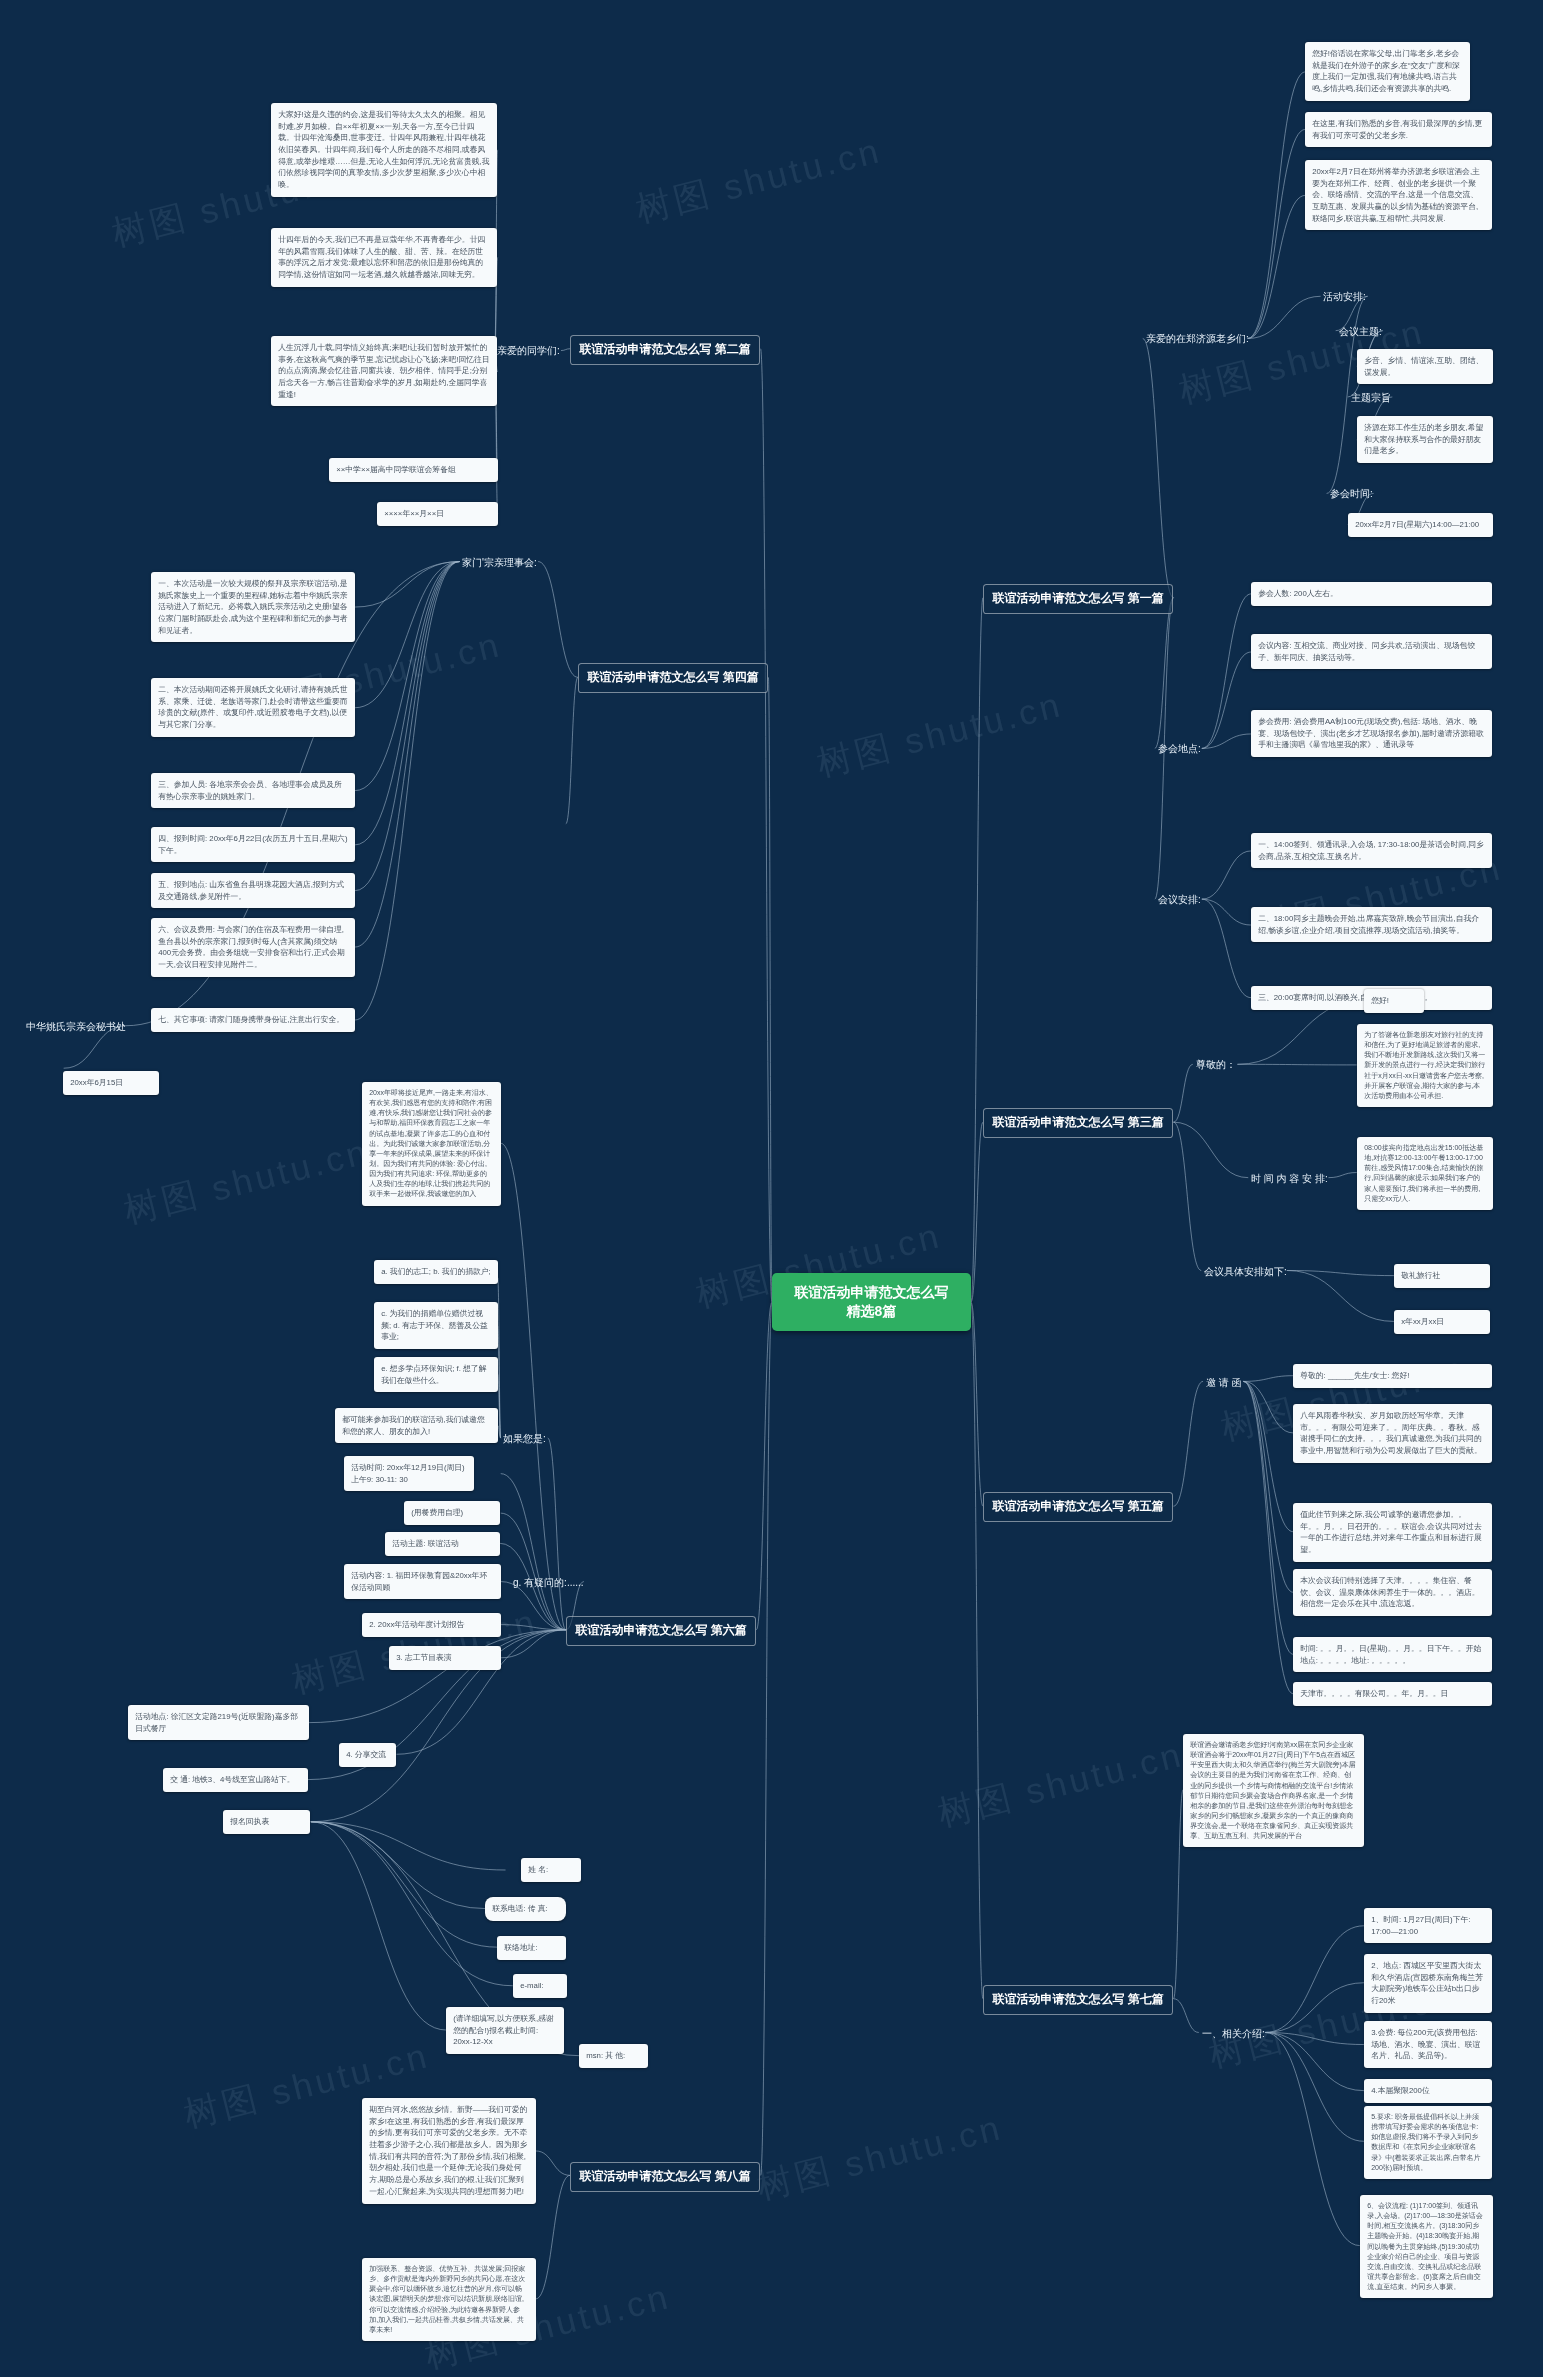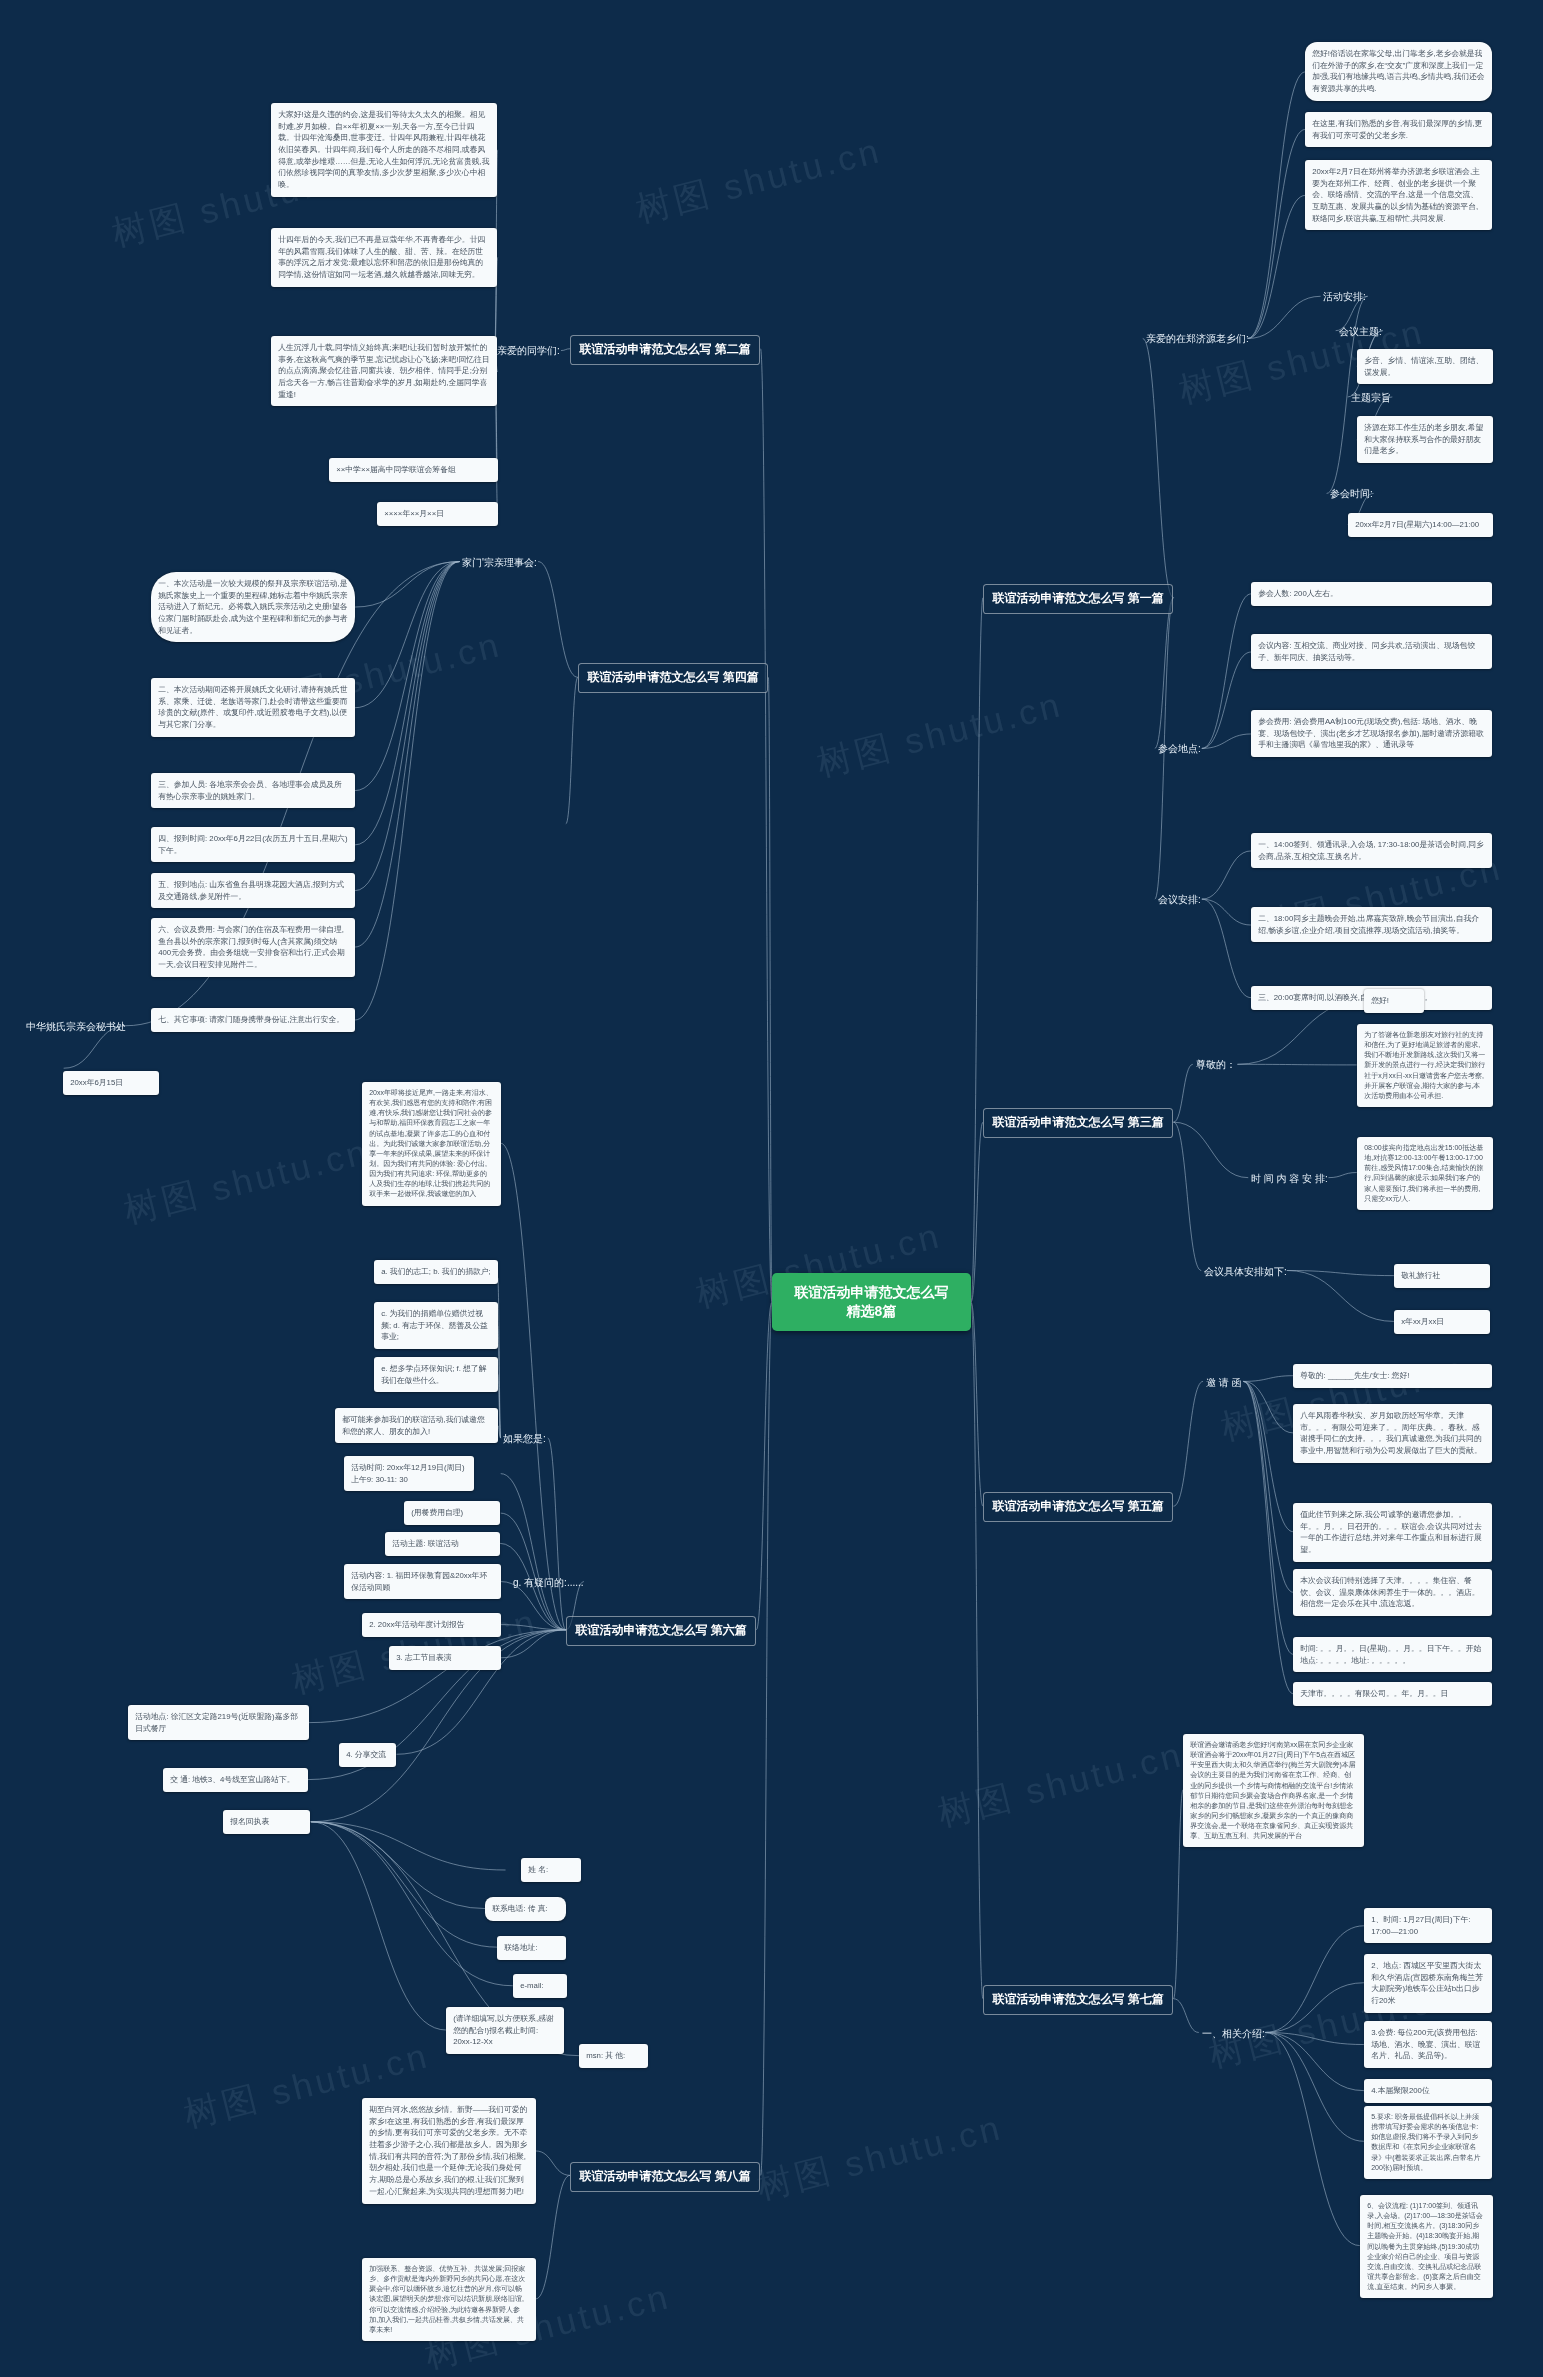--- a/index.html
+++ b/index.html
@@ -143,21 +143,21 @@
   <div class="node topic" id="m1" style="left:983px;top:584px;">联谊活动申请范文怎么写 第一篇</div>
   <div class="node topic" id="m2" style="left:570px;top:335px;">联谊活动申请范文怎么写 第二篇</div>
   <div class="node topic" id="m3" style="left:983px;top:1108px;">联谊活动申请范文怎么写 第三篇</div>
   <div class="node topic" id="m4" style="left:578px;top:663px;">联谊活动申请范文怎么写 第四篇</div>
   <div class="node topic" id="m5" style="left:983px;top:1492px;">联谊活动申请范文怎么写 第五篇</div>
   <div class="node topic" id="m6" style="left:566px;top:1616px;">联谊活动申请范文怎么写 第六篇</div>
   <div class="node topic" id="m7" style="left:983px;top:1985px;">联谊活动申请范文怎么写 第七篇</div>
   <div class="node topic" id="m8" style="left:570px;top:2162px;">联谊活动申请范文怎么写 第八篇</div>
 
   <div class="node label" id="b1g" style="left:1143px;top:330px;">亲爱的在郑济源老乡们:</div>
-  <div class="node leaf" id="b1g0" style="left:1305px;top:42px;width:187px;border-radius:12px;">您好!俗话说在家靠父母,出门靠老乡,老乡会就是我们在外游子的家乡,在“交友”广度和深度上我们一定加强,我们有地缘共鸣,语言共鸣,乡情共鸣,我们还会有资源共享的共鸣.</div>
+  <div class="node leaf" id="b1g0" style="left:1305px;top:42px;width:165px;">您好!俗话说在家靠父母,出门靠老乡,老乡会就是我们在外游子的家乡,在“交友”广度和深度上我们一定加强,我们有地缘共鸣,语言共鸣,乡情共鸣,我们还会有资源共享的共鸣.</div>
   <div class="node leaf" id="b1g1" style="left:1305px;top:112px;width:187px;">在这里,有我们熟悉的乡音,有我们最深厚的乡情,更有我们可亲可爱的父老乡亲.</div>
   <div class="node leaf" id="b1g2" style="left:1305px;top:160px;width:187px;">20xx年2月7日在郑州将举办济源老乡联谊酒会,主要为在郑州工作、经商、创业的老乡提供一个聚会、联络感情、交流的平台,这是一个信息交流、互助互惠、发展共赢的以乡情为基础的资源平台,联络同乡,联谊共赢,互相帮忙,共同发展.</div>
   <div class="node label" id="b1arr" style="left:1320px;top:288px;">活动安排:</div>
   <div class="node label" id="b1th" style="left:1336px;top:323px;">会议主题:</div>
   <div class="node leaf" id="b1thl" style="left:1357px;top:349px;width:136px;">乡音、乡情、情谊浓,互助、团结、谋发展。</div>
   <div class="node label" id="b1pu" style="left:1348px;top:389px;">主题宗旨</div>
   <div class="node leaf" id="b1pul" style="left:1357px;top:416px;width:136px;">济源在郑工作生活的老乡朋友,希望和大家保持联系与合作的最好朋友们是老乡。</div>
   <div class="node label" id="b1ti" style="left:1327px;top:485px;">参会时间:</div>
   <div class="node leaf" id="b1til" style="left:1348px;top:513px;width:145px;">20xx年2月7日(星期六)14:00—21:00</div>
   <div class="node label" id="b1ve" style="left:1155px;top:740px;">参会地点:</div>
@@ -179,21 +179,21 @@
   <div class="node label" id="b3dear" style="left:1193px;top:1056px;">尊敬的：</div>
   <div class="node leaf" id="b3hello" style="left:1364px;top:989px;width:60px;">您好!</div>
   <div class="node leaf sm" id="b3intro" style="left:1357px;top:1024px;width:136px;">为了答谢各位新老朋友对旅行社的支持和信任,为了更好地满足旅游者的需求,我们不断地开发新路线,这次我们又将一新开发的景点进行一行,经决定我们旅行社于x月xx日-xx日邀请贵客户您去考察,并开展客户联谊会,期待大家的参与,本次活动费用由本公司承担.</div>
   <div class="node label" id="b3sch" style="left:1248px;top:1170px;">时 间 内 容 安 排:</div>
   <div class="node leaf sm" id="b3schl" style="left:1357px;top:1137px;width:136px;">08:00接宾向指定地点出发15:00抵达基地,对抗赛12:00-13:00午餐13:00-17:00前往,感受风情17:00集合,结束愉快的旅行,回到温馨的家提示:如果我们客户的家人需要预订,我们将承担一半的费用,只需交xx元/人.</div>
   <div class="node label" id="b3arr" style="left:1201px;top:1263px;">会议具体安排如下:</div>
   <div class="node leaf" id="b3sign" style="left:1394px;top:1264px;width:96px;">敬礼旅行社</div>
   <div class="node leaf" id="b3date" style="left:1394px;top:1310px;width:96px;">x年xx月xx日</div>
 
   <div class="node label" id="l4" style="left:459px;top:554px;">家门'宗亲理事会:</div>
-  <div class="node leaf" id="b4i0" style="left:151px;top:572px;width:204px;border-radius:25px;">一、本次活动是一次较大规模的祭拜及宗亲联谊活动,是姚氏家族史上一个重要的里程碑,她标志着中华姚氏宗亲活动进入了新纪元。必将载入姚氏宗亲活动之史册!望各位家门届时踊跃赴会,成为这个里程碑和新纪元的参与者和见证者。</div>
+  <div class="node leaf" id="b4i0" style="left:151px;top:572px;width:204px;">一、本次活动是一次较大规模的祭拜及宗亲联谊活动,是姚氏家族史上一个重要的里程碑,她标志着中华姚氏宗亲活动进入了新纪元。必将载入姚氏宗亲活动之史册!望各位家门届时踊跃赴会,成为这个里程碑和新纪元的参与者和见证者。</div>
   <div class="node leaf" id="b4i1" style="left:151px;top:678px;width:204px;">二、本次活动期间还将开展姚氏文化研讨,请持有姚氏世系、家乘、迁徙、老族谱等家门,赴会时请带这些重要而珍贵的文献(原件、或复印件,或近照胶卷电子文档),以便与其它家门分享。</div>
   <div class="node leaf" id="b4i2" style="left:151px;top:773px;width:204px;">三、参加人员: 各地宗亲会会员、各地理事会成员及所有热心宗亲事业的姚姓家门。</div>
   <div class="node leaf" id="b4i3" style="left:151px;top:827px;width:204px;">四、报到时间: 20xx年6月22日(农历五月十五日,星期六)下午。</div>
   <div class="node leaf" id="b4i4" style="left:151px;top:873px;width:204px;">五、报到地点: 山东省鱼台县明珠花园大酒店,报到方式及交通路线,参见附件一。</div>
   <div class="node leaf" id="b4i5" style="left:151px;top:918px;width:204px;">六、会议及费用: 与会家门的住宿及车程费用一律自理,鱼台县以外的宗亲家门,报到时每人(含其家属)须交纳400元会务费。由会务组统一安排食宿和出行,正式会期一天,会议日程安排见附件二。</div>
   <div class="node leaf" id="b4i6" style="left:151px;top:1008px;width:204px;">七、其它事项: 请家门随身携带身份证,注意出行安全。</div>
   <div class="node label" id="b4sg" style="left:23px;top:1018px;">中华姚氏宗亲会秘书处</div>
   <div class="node leaf" id="b4dt" style="left:63px;top:1056px;width:96px;margin-top:15px;">20xx年6月15日</div>
 
   <div class="node label" id="b5l" style="left:1203px;top:1374px;">邀 请 函</div>

